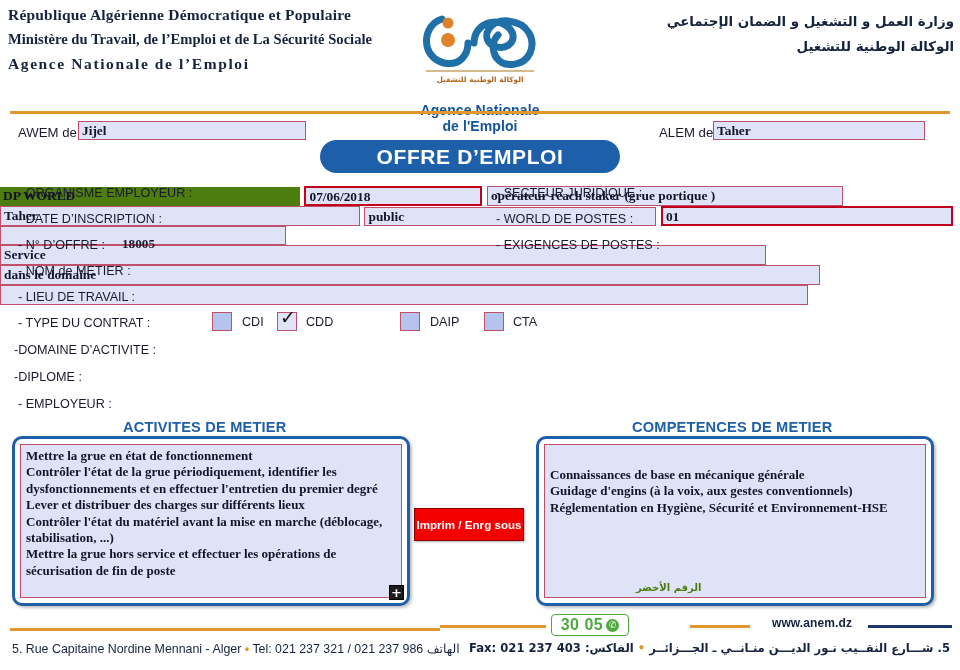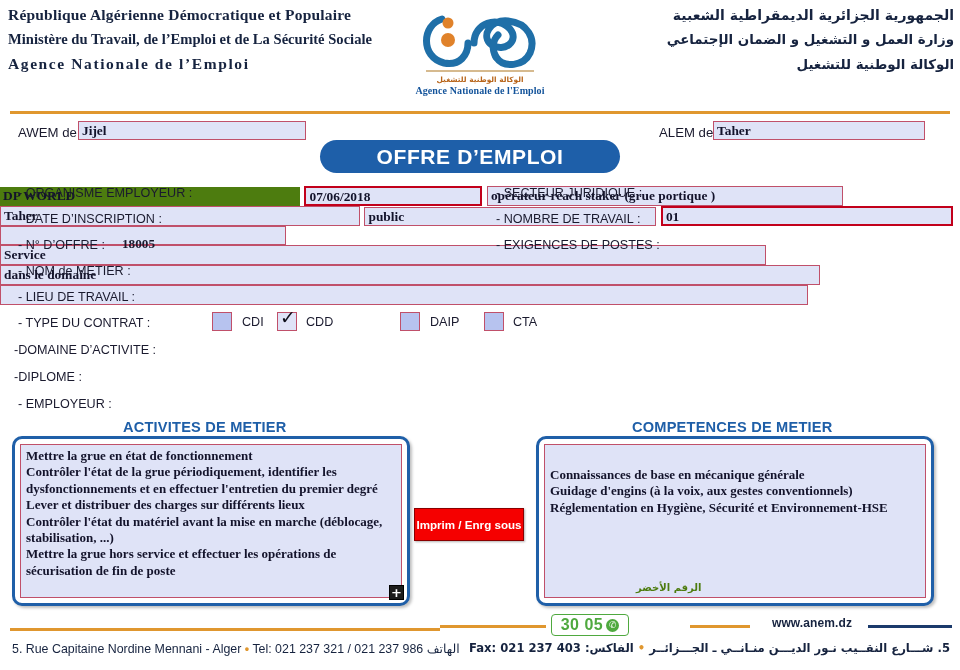--- a/index.html
+++ b/index.html
@@ -39,23 +39,23 @@
 
   
   .logo{position:absolute;left:412px;top:3px;width:136px;height:100px;}
   .logo svg{display:block;}
   .logo-ar{
     text-align:center;font-family:"DejaVu Sans",sans-serif;
     font-size:7.4px;font-weight:bold;color:#b8651b;letter-spacing:.4px;
     margin-top:-2px;
   }
   .logo-fr{
-    text-align:center;font-family:Liberation Serif, serif;
-    font-size:10px;font-weight:bold;color:#14549b;letter-spacing:.1px;
-    margin-top:1px;
+    text-align:center;font-family:Liberation Sans, sans-serif;
+    font-size:14px;font-weight:bold;color:#14549b;letter-spacing:.1px;
+    margin-top:18px;
   }
   .hdr-rule{
     position:absolute;left:10px;top:111px;width:940px;height:2.5px;
     background:#e0972f;
   }
   .lbl{font-size:13.2px;color:#1a1a2e;font-family:"Liberation Sans",sans-serif;}
   .fld{
     background:#dfe3f7;border:1px solid #c0506a;
     font-family:"Liberation Serif",serif;font-weight:bold;
     font-size:13.4px;color:#13132b;
@@ -212,21 +212,20 @@
 
   <div class="header">
 
     <div class="hdr-fr">
       <div class="l1">République Algérienne Démocratique et Populaire</div>
       <div class="l2">Ministère du Travail, de l’Emploi et de La Sécurité Sociale</div>
       <div class="l3">Agence  Nationale  de  l’Emploi</div>
     </div>
 
     <div class="hdr-ar">
-      <div class="a1">الجمهورية الجزائرية الديمقراطية الشعبية</div>
       <div class="a2">وزارة العمل و التشغيل و الضمان الإجتماعي</div>
       <div class="a3">الوكالة الوطنية للتشغيل</div>
     </div>
 
     <div class="logo">
       <svg width="136" height="74" viewBox="0 0 136 74" xmlns="http://www.w3.org/2000/svg" aria-hidden="true">
         <g fill="none" stroke="#1f6fa8" stroke-width="7" stroke-linecap="round">
           <path d="M30 16 C10 22, 8 54, 32 60 C48 63, 56 52, 56 40"></path>
           <path d="M62 40 C62 20, 86 12, 98 26 C108 38, 92 50, 80 42 C68 34, 78 16, 96 18 C116 20, 124 36, 118 50 C112 63, 92 66, 84 54"></path>
           <path d="M84 54 C80 47, 80 38, 86 32"></path>
@@ -263,21 +262,21 @@
 
     <div class="f-lbl" id="lbl-metier">- NOM de METIER :</div>
     <div class="fld" id="val-metier">opérateur reach  staker (grue portique )</div>
 
     <div class="f-lbl" id="lbl-lieu">- LIEU DE TRAVAIL :</div>
     <div class="fld" id="val-lieu">Taher</div>
 
     <div class="f-lbl" id="lbl-secteur">- SECTEUR JURIDIQUE :</div>
     <div class="fld" id="val-secteur">public</div>
 
-    <div class="f-lbl" id="lbl-nombre">- NOMBRE DE TRAVAIL :</div>
+    <div class="f-lbl" id="lbl-nombre">- WORLD DE POSTES :</div>
     <div class="fld" id="val-nombre">01</div>
 
     <div class="f-lbl" id="lbl-exigences">- EXIGENCES DE POSTES :</div>
     <div class="fld" id="val-exigences"></div>
 
     
     <div class="f-lbl" id="lbl-contrat">- TYPE DU CONTRAT :</div>
 
     <div class="cbox" id="cb-cdi"></div>
     <div class="ctxt" id="tx-cdi">CDI</div>

